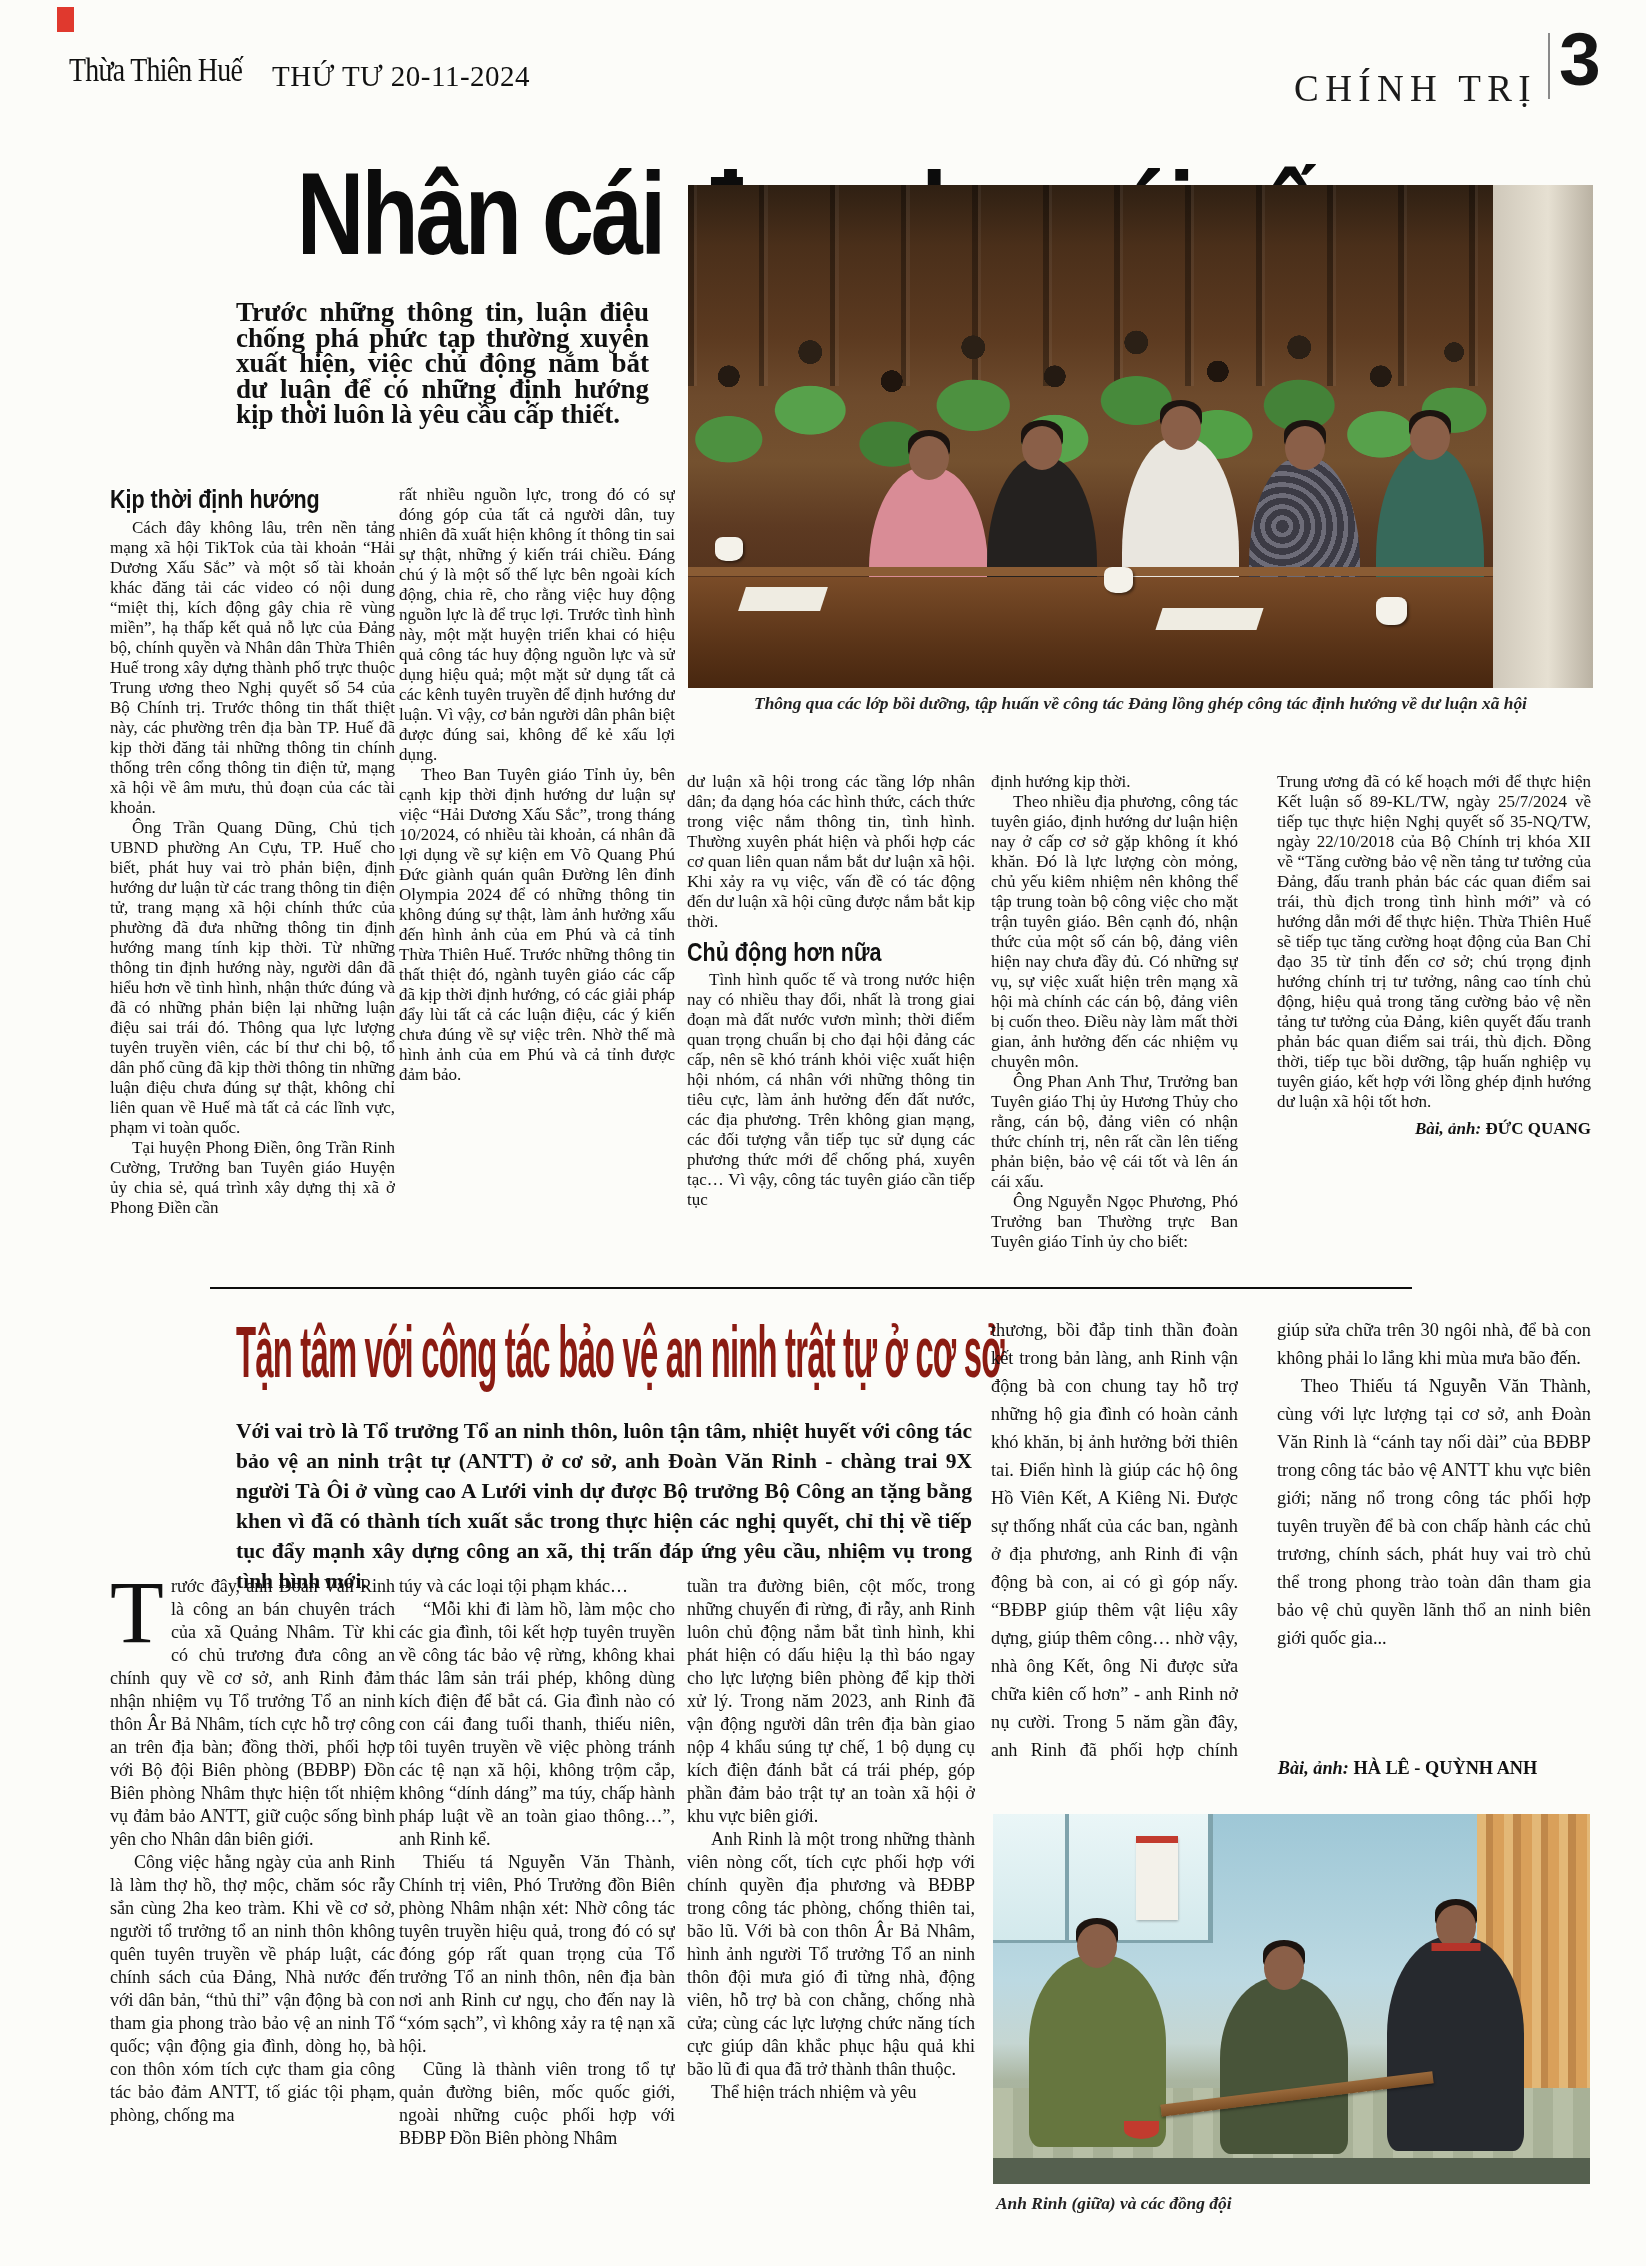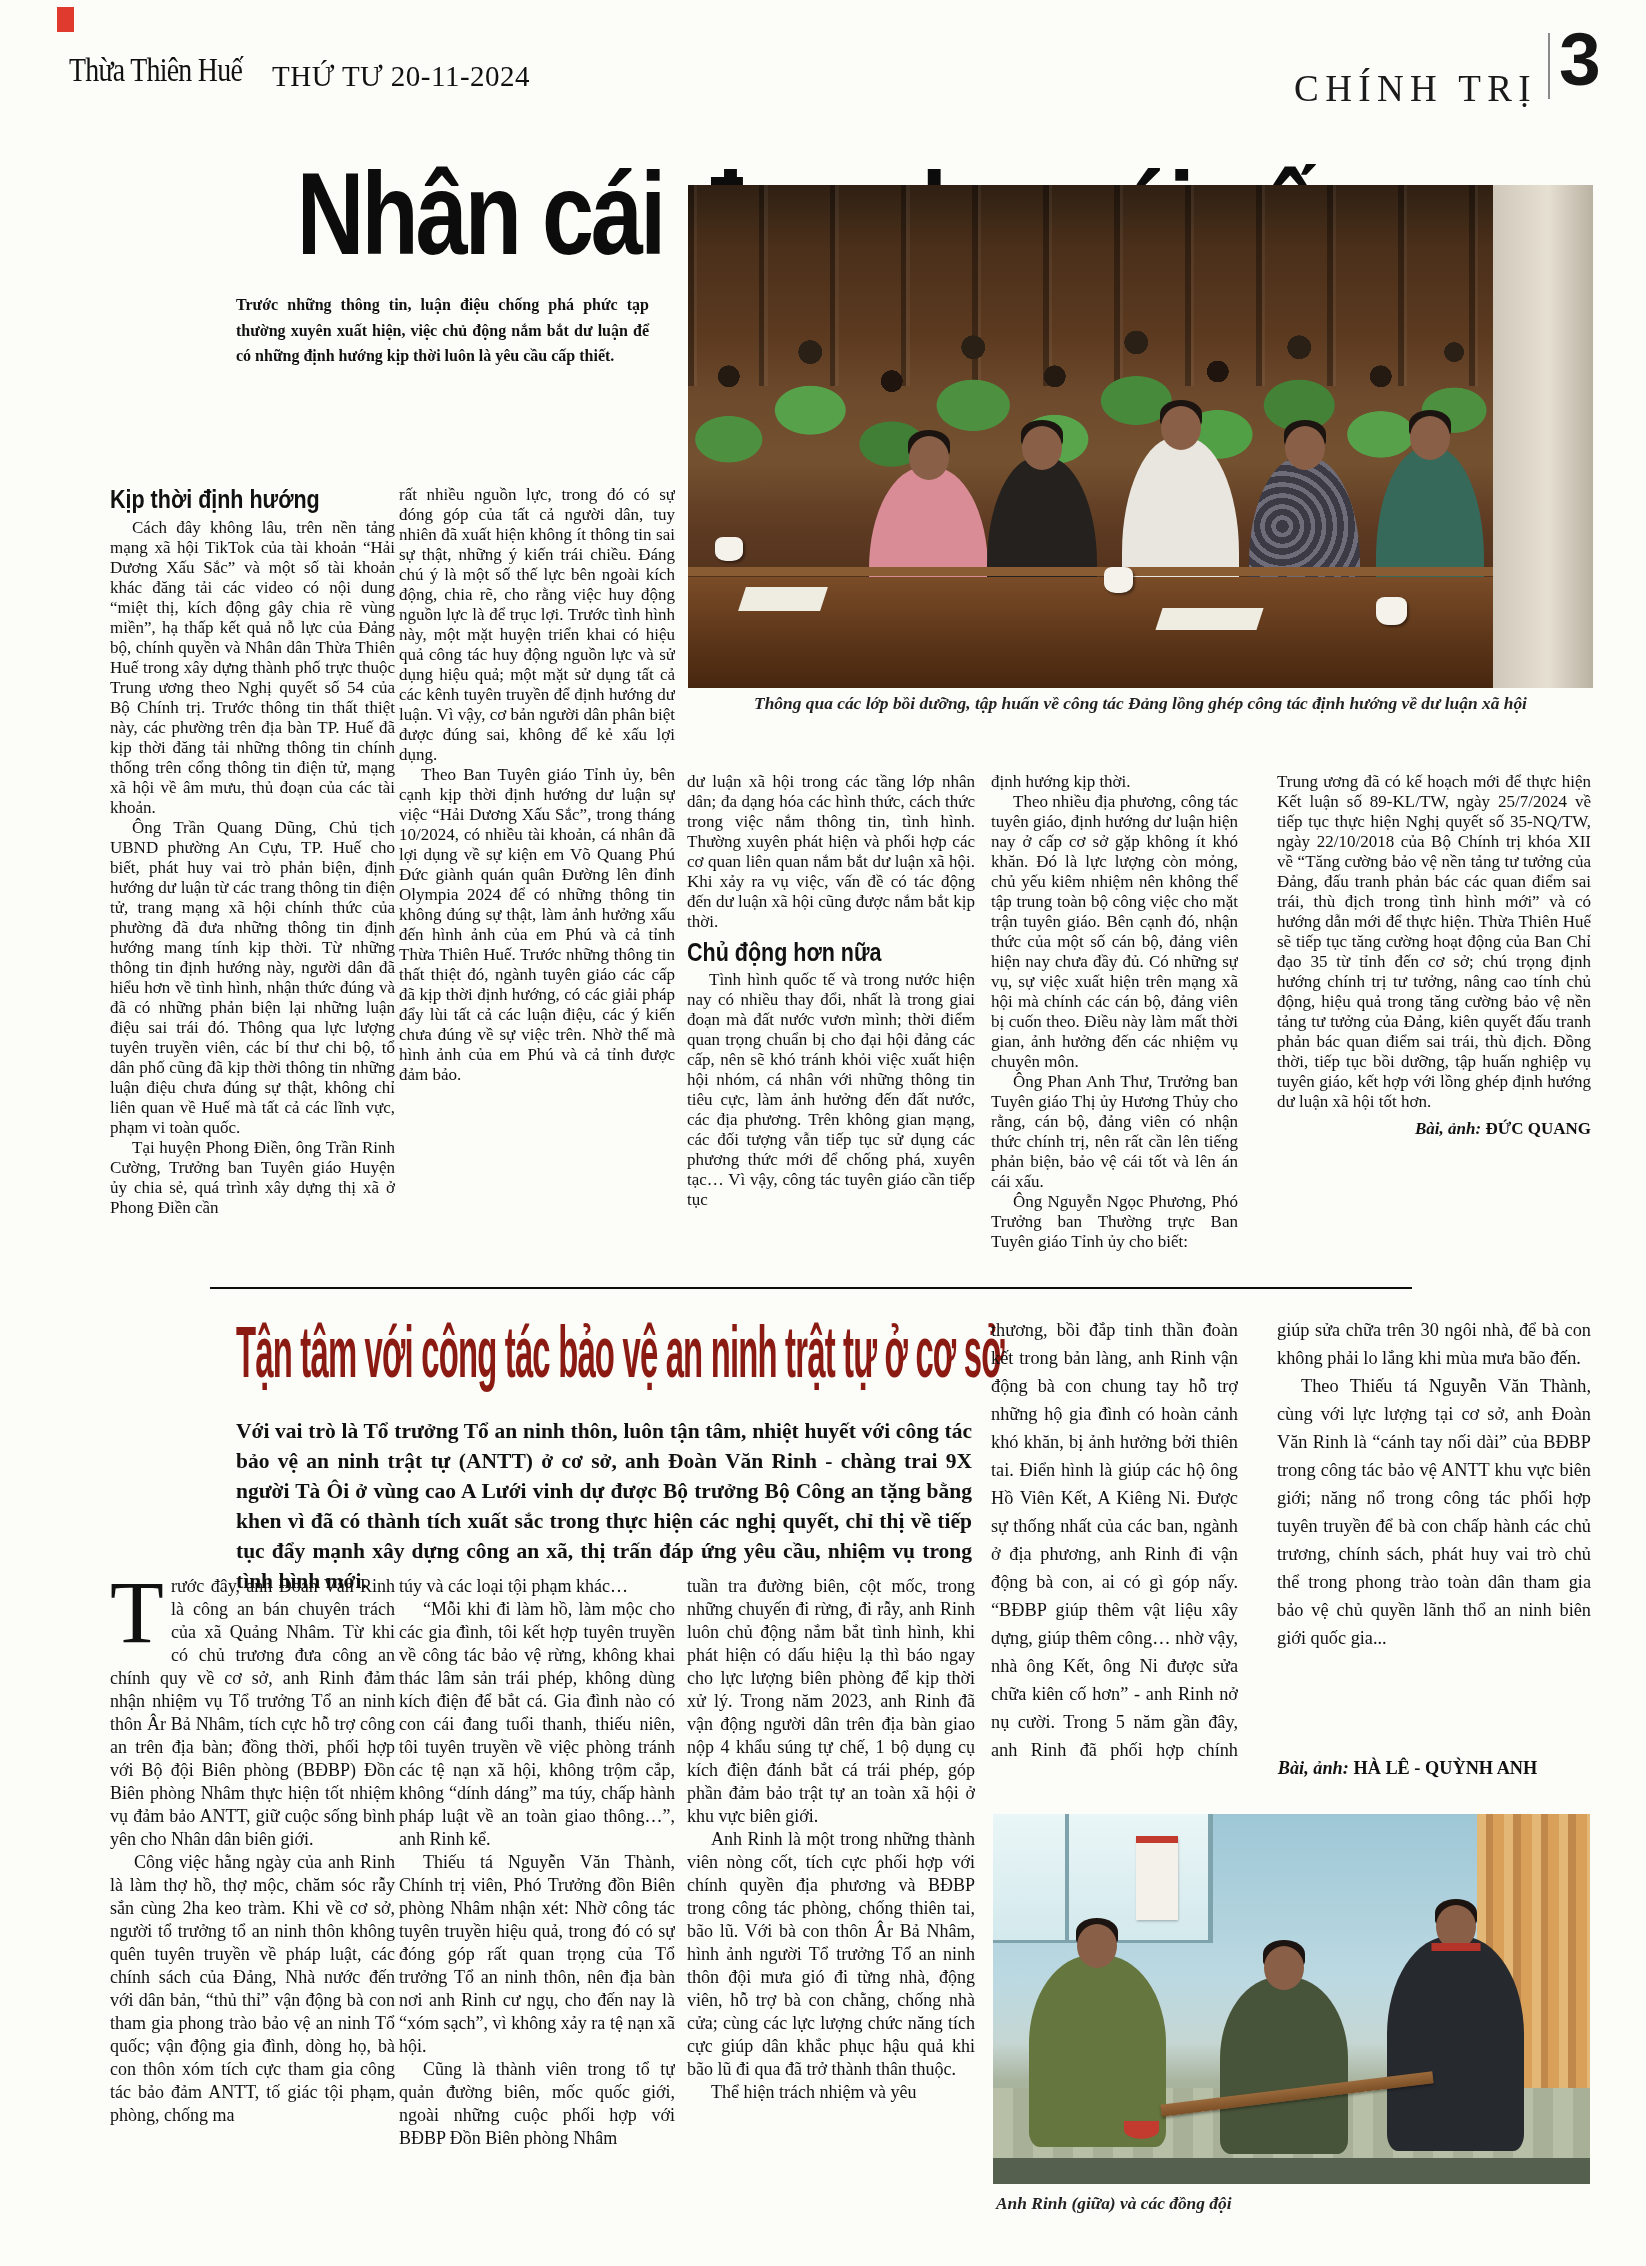--- a/index.html
+++ b/index.html
@@ -13,21 +13,21 @@
   .masthead{left:69px;top:51px;font-weight:normal;font-size:34px;letter-spacing:-0.9px;}
   .masthead .squeeze{transform:scaleX(.82);}
   .issue-date{left:272px;top:60px;font-size:29px;letter-spacing:0.5px;}
   .section{left:1279px;top:55px;width:258px;text-align:right;font-size:37px;letter-spacing:6.4px;color:#1b1b1b;margin-top:12px;}
   .hdr-bar{left:1548px;top:33px;width:1.8px;height:66px;background:#8a8a8a;}
   .page-num{left:1559px;top:16.4px;font-family:"Liberation Sans",sans-serif;font-size:75px;font-weight:600;color:#161616;}
 
   
   .a1-headline{left:119px;top:146px;width:1425px;text-align:center;font-family:"Liberation Sans",sans-serif;font-weight:800;font-size:117px;letter-spacing:-3.7px;color:#0c0c0c;}
   .a1-headline .squeeze{transform:scaleX(.8);}
-  .a1-standfirst{left:236px;top:292px;width:413px;font-weight:bold;font-size:16px;line-height:25.6px;text-align:justify;}
+  .a1-standfirst{left:236px;top:300px;width:413px;font-weight:bold;font-size:27px;line-height:25.6px;text-align:justify;}
   .colblock{overflow:hidden;}
   .bodytext{font-size:17px;line-height:20px;text-align:justify;margin-top:43px;}
   .bodytext p{margin:0;text-indent:22px;}
   .bodytext p.cont{text-indent:0;}
   .a1c1{left:110px;top:442px;width:285px;height:821px;}
   .a1c2{left:399px;top:442px;width:276px;height:821px;}
   .a1c3{left:687px;top:729px;width:288px;height:535px;}
   .a1c4{left:991px;top:729px;width:247px;height:535px;}
   .a1c5{left:1277px;top:729px;width:314px;height:535px;}
   .subhead{font-family:"Liberation Sans",sans-serif;font-weight:bold;font-size:25px;line-height:29px;margin-bottom:3.7px;}

